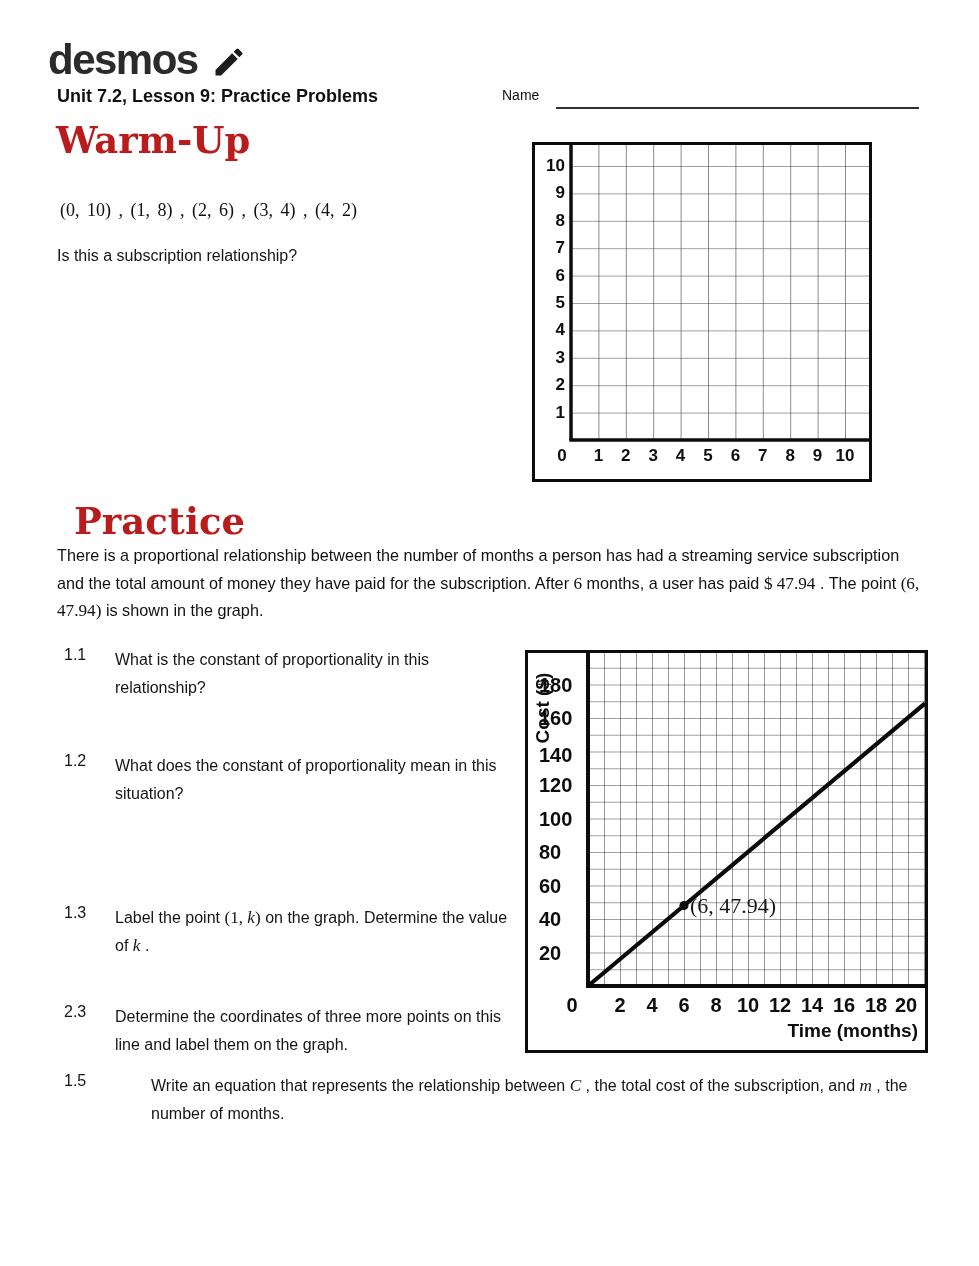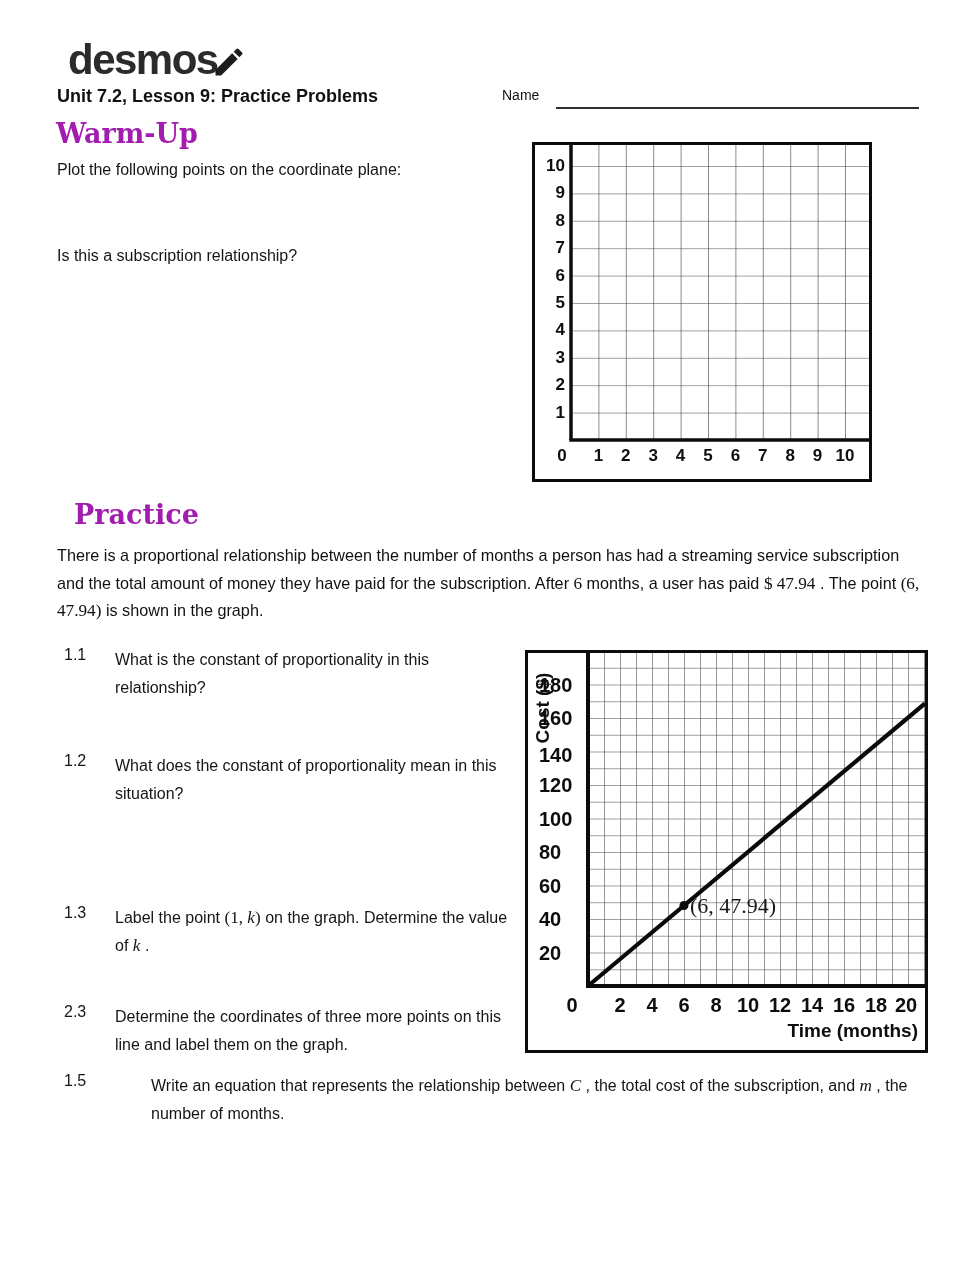--- a/index.html
+++ b/index.html
@@ -2,28 +2,28 @@
 <html><head>
 <meta charset="utf-8">
 <style>
   html,body{margin:0;padding:0;background:#ffffff;}
   .page{position:relative;width:979px;height:1266px;background:#fff;
         font-family:"Liberation Sans",sans-serif;color:#111;overflow:hidden;
         border-bottom:1px solid #ececec;}
   .abs{position:absolute;}
 
   
-  .logo{left:68px;top:36px;font-size:42px;font-weight:700;letter-spacing:-1.5px;color:#2b2b2b;}
+  .logo{left:48px;top:36px;font-size:42px;font-weight:700;letter-spacing:-1.5px;color:#2b2b2b;}
   .pencil{left:211px;top:44px;width:36px;height:36px;}
   .doc-title{left:57px;top:86px;font-size:18px;font-weight:700;}
   .name-label{left:502px;top:87px;font-size:14px;}
   .name-line{left:556px;top:107px;width:363px;height:0;border-bottom:2px solid #2f2f2f;}
 
   
-  .h-slab{font-family:"DejaVu Serif",serif;font-weight:700;font-size:27px;color:#a21caf;}
+  .h-slab{font-family:"DejaVu Serif",serif;font-weight:700;font-size:37px;color:#b91c1c;}
   #warmup-heading{left:56px;top:118px;}
   #practice-heading{left:56px;top:499px;margin-left:18px;}
 
   .body-text{font-size:16px;color:#151515;}
   #warmup-instruction{left:57px;top:161px;}
   #warmup-points{left:60px;top:200px;font-family:"Liberation Serif",serif;font-size:18px;word-spacing:3px;}
   #warmup-question{left:57px;top:247px;}
 
   #practice-intro{left:57px;top:542px;width:868px;font-size:16.2px;line-height:27.6px;}
   .math{font-family:"Liberation Serif",serif;font-size:17.2px;}
@@ -62,21 +62,21 @@
 
   <span class="abs logo">desmos</span>
   <svg class="abs pencil" viewBox="0 0 24 24">
     <path fill="#1c1c1c" d="M3 17.25V21h3.75L17.81 9.94l-3.75-3.75L3 17.25zM20.71 7.04c.39-.39.39-1.02 0-1.41l-2.34-2.34a.9959.9959 0 0 0-1.41 0l-1.83 1.83 3.75 3.75 1.83-1.83z"></path>
   </svg>
   <span class="abs doc-title">Unit 7.2, Lesson 9: Practice Problems</span>
   <span class="abs name-label">Name</span>
   <div class="abs name-line"></div>
 
   <div class="abs h-slab" id="warmup-heading">Warm-Up</div>
-  <div class="abs body-text" id="warmup-instruction">Plot the following points on the coordinate plane:</div>
+  <div class="abs" id="warmup-points">(0, 10) , (1, 8) , (2, 6) , (3, 4) , (4, 2)</div>
   <div class="abs body-text" id="warmup-question">Is this a subscription relationship?</div>
 
   <div class="graph-box" id="graph1">
     <svg class="gsvg" width="334" height="334">
       <defs>
         <pattern id="g1" x="36" y="295" width="27.4" height="27.4" patternUnits="userSpaceOnUse">
           <path d="M 27.4 0 L 0 0 0 27.4" fill="none" stroke="#3f3f3f" stroke-width="1.2"></path>
         </pattern>
       </defs>
       <rect x="36" y="0" width="298" height="295" fill="url(#g1)"></rect>

